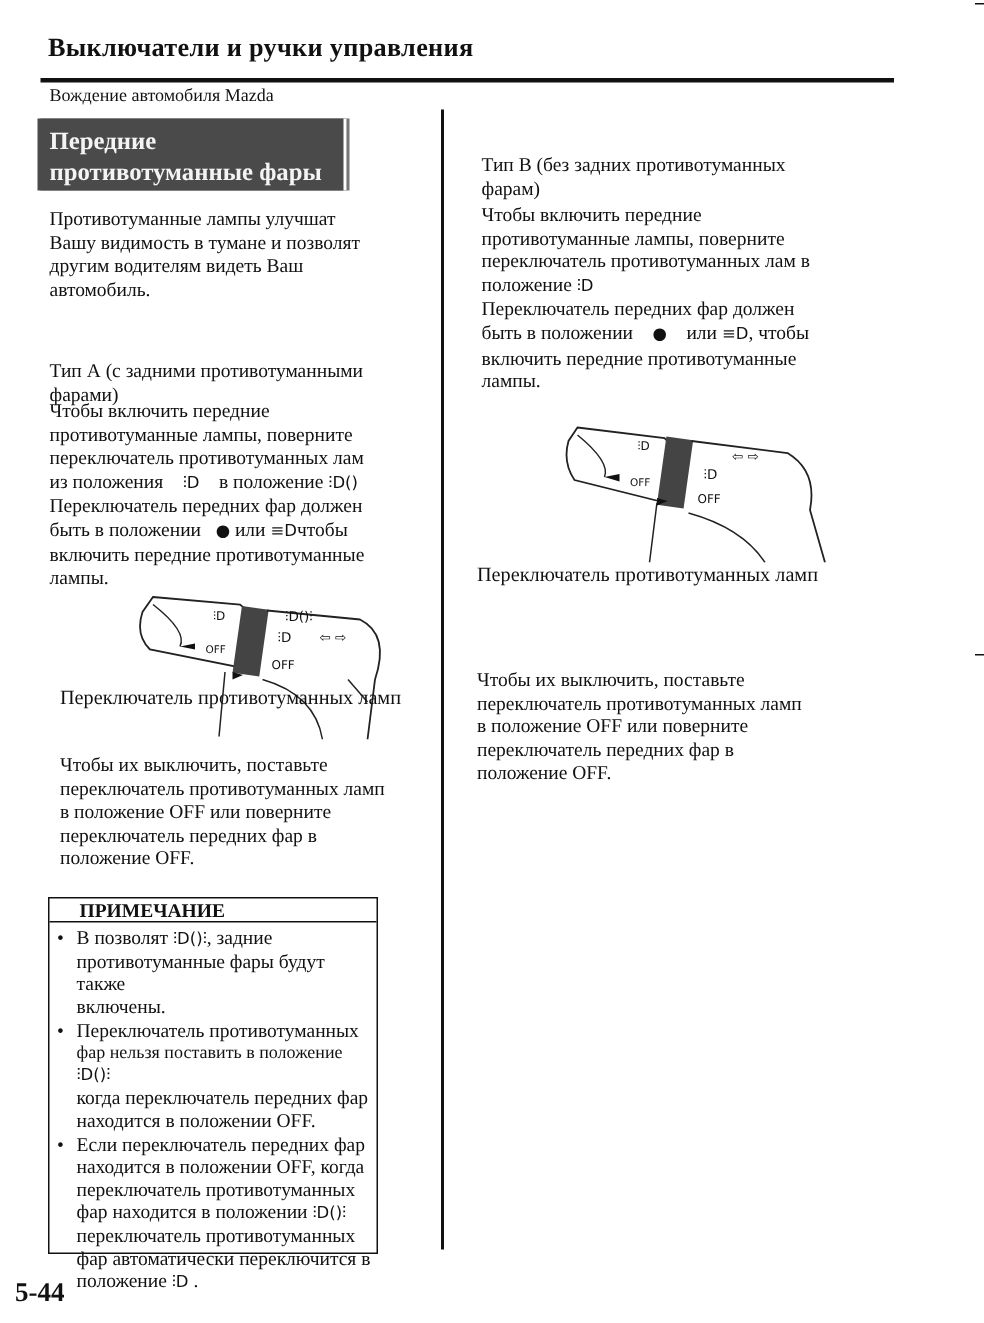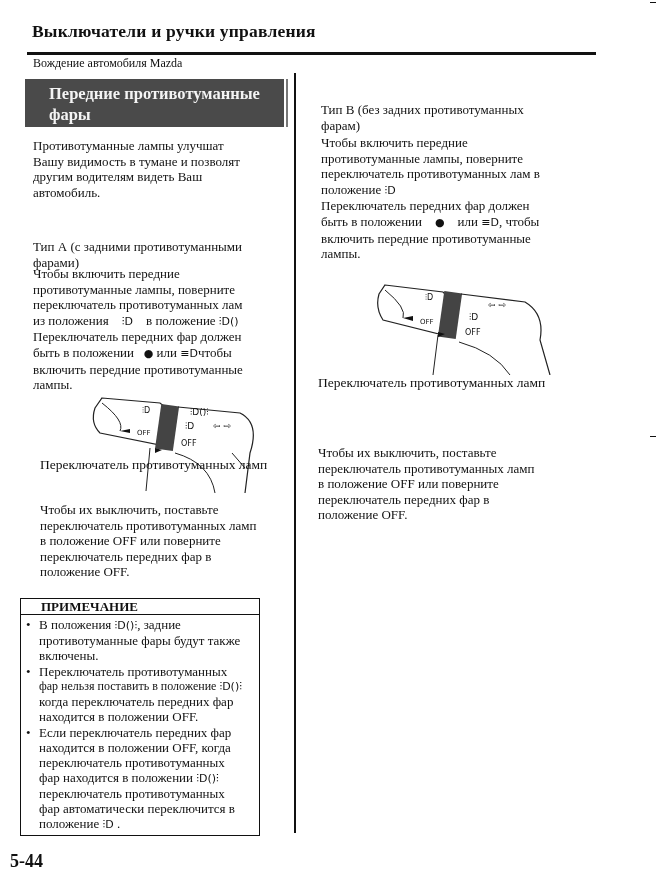--- a/index.html
+++ b/index.html
@@ -3,28 +3,28 @@
 <meta charset="utf-8">
 <style>
   html, body { margin:0; padding:0; background:#fff; }
   body { width:656px; height:882px; position:relative; overflow:hidden;
          font-family:"Liberation Serif","DejaVu Serif",serif; color:#111; }
   .abs { position:absolute; }
   .header-small { left:33px; top:8px; font-size:12px;margin-top:48px; }
   .header-title { left:32px; top:21px; font-size:17.5px; font-weight:bold; letter-spacing:0.2px;text-align:center; }
   .header-rule { left:27px; top:52px; width:569px; height:3px; background:#111; }
   .col-divider { left:294px; top:73px; width:2px; height:760px; background:#111; }
-  .section-banner { left:25px; top:79px; width:261px; height:48px; background:#4a4a4a; color:#f4f4f4;
-         font-size:16.5px; font-weight:bold; line-height:21px; padding:4px 0 0 24px; box-sizing:border-box;
+  .section-banner { left:25px; top:79px; width:206px; height:48px; background:#4a4a4a; color:#f4f4f4;
+         font-size:16.5px; font-weight:bold; line-height:21px; padding:4px 0 0 8px; box-sizing:border-box;
          border-right:2px solid #fff; box-shadow:2px 0 0 #777; }
   .para { font-size:13px; line-height:15.6px; }
   .bold { font-weight:normal;margin-top:20px; }
   .sym { font-family:"DejaVu Sans",sans-serif; font-size:11px; }
   .caption { font-size:13.5px; }
-  .note-box { left:20px; top:598px; width:240px; height:238px; border:1.5px solid #111; box-sizing:border-box; }
+  .note-box { left:32px; top:598px; width:220px; height:238px; border:1.5px solid #111; box-sizing:border-box; }
   .note-title { font-weight:bold; font-size:13px; padding-left:20px; height:15px; line-height:15px; border-bottom:1.5px solid #111; }
   .note-list { list-style:none; margin:0; padding:2px 4px 0 4px; font-size:13px; line-height:15px; }
   .note-list li { position:relative; padding-left:14px; margin-bottom:1px; }
   .note-list li::before { content:"•"; position:absolute; left:1px; top:0; }
   .page-num { left:10px; top:851px; font-size:18px; font-weight:bold; }
   .edge-mark { width:6px; height:1px; background:#111; }
   svg { position:absolute; }
 </style>
 </head>
 <body>
@@ -97,21 +97,21 @@
   <div>переключатель противотуманных ламп</div>
   <div>в положение OFF или поверните</div>
   <div>переключатель передних фар в</div>
   <div>положение OFF.</div>
 </div>
 
 <div class="abs note-box">
   <div class="note-title">ПРИМЕЧАНИЕ</div>
   <ul class="note-list">
     <li>
-      <span>В положения</span>
+      <span>В позволят</span>
       <span class="sym">⫶D()⫶</span><span>, задние</span>
       <div>противотуманные фары будут также</div>
       <div>включены.</div>
     </li>
     <li>
       <div>Переключатель противотуманных</div>
       <div style="font-size:12px;">
         <span>фар нельзя поставить в положение</span>
         <span class="sym">⫶D()⫶</span>
       </div>

